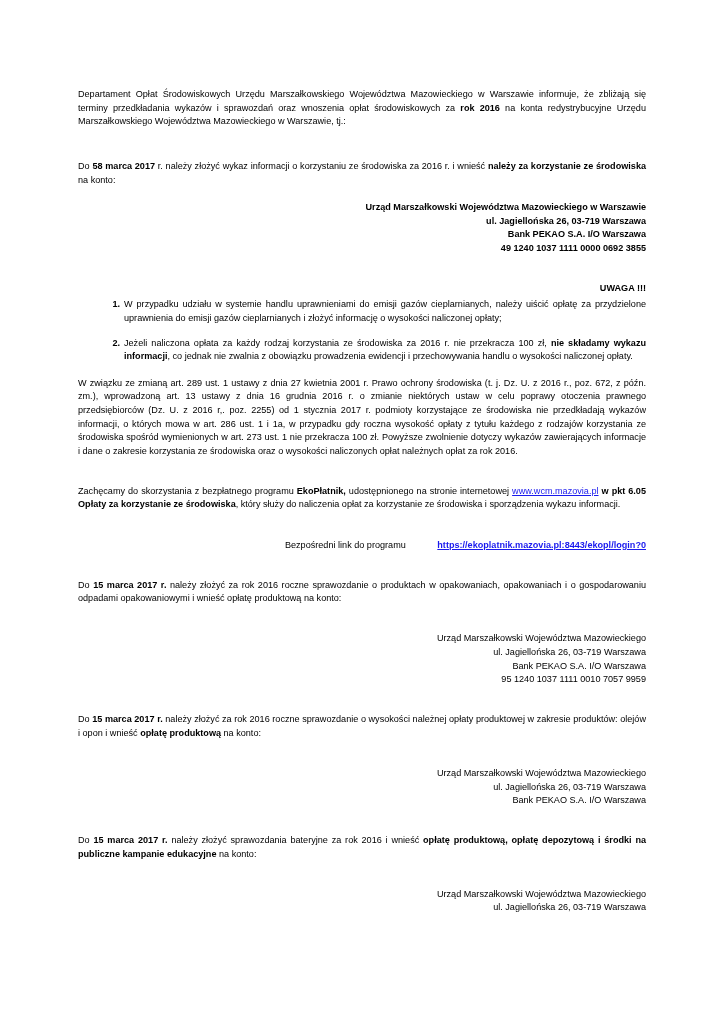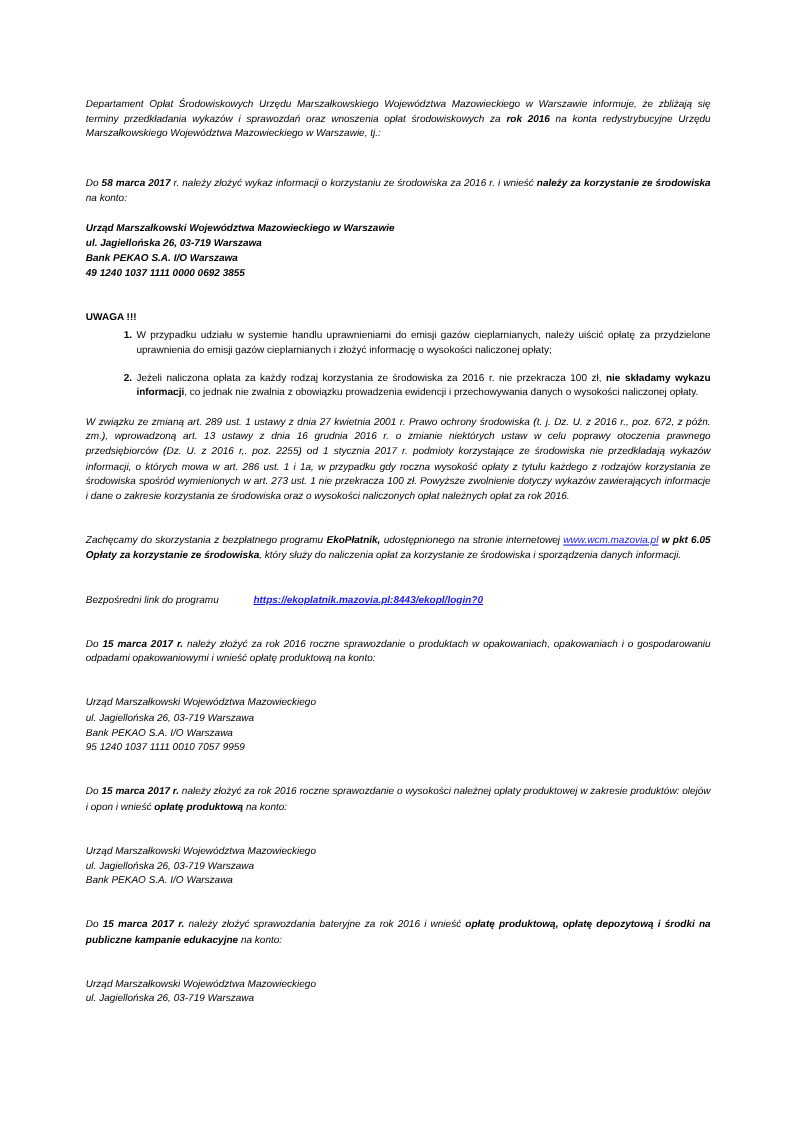--- a/index.html
+++ b/index.html
@@ -24,24 +24,24 @@
     box-sizing: border-box;
     padding: 88px 78px 0 78px;
   }
   .doc-body {
     font-size: 9.1px;
     line-height: 13.6px;
     text-align: left;
   }
   p {
     margin: 0 0 0 0;
+    text-align: right;
   }
   .para {
     margin-bottom: 13.5px;
-    font-style: italic;
   }
   b, strong { font-weight: bold; }
   .block-bold {
     font-weight: bold;
   }
   .spacer-sm { height: 13px; }
   .spacer-md { height: 18px; }
   ol.numbered {
     margin: 0 0 13px 0;
     padding-left: 46px;
@@ -99,28 +99,28 @@
       <span class="addr-line">Bank PEKAO S.A. I/O Warszawa</span>
       <span class="addr-line">49 1240 1037 1111 0000 0692 3855</span>
     </p>
 
     <div class="spacer-sm"></div>
 
     <p class="uwaga">UWAGA !!!</p>
 
     <ol class="numbered">
       <li class="justify"><span>W przypadku udziału w systemie handlu uprawnieniami do emisji gazów cieplarnianych, należy uiścić opłatę za przydzielone uprawnienia do emisji gazów cieplarnianych i złożyć informację o wysokości naliczonej opłaty;</span></li>
-      <li class="justify"><span>Jeżeli naliczona opłata za każdy rodzaj korzystania ze środowiska za 2016 r. nie przekracza 100 zł, </span><b>nie składamy wykazu informacji</b><span>, co jednak nie zwalnia z obowiązku prowadzenia ewidencji i przechowywania danych o wysokości naliczonej opłaty.</span></li>
+      <li class="justify"><span>Jeżeli naliczona opłata za każdy rodzaj korzystania ze środowiska za 2016 r. nie przekracza 100 zł, </span><b>nie składamy wykazu informacji</b><span>, co jednak nie zwalnia z obowiązku prowadzenia ewidencji i przechowywania handlu o wysokości naliczonej opłaty.</span></li>
     </ol>
 
     <p class="para justify">W związku ze zmianą art. 289 ust. 1 ustawy z dnia 27 kwietnia 2001 r. Prawo ochrony środowiska (t. j. Dz. U. z 2016 r., poz. 672, z późn. zm.), wprowadzoną art. 13 ustawy z dnia 16 grudnia 2016 r. o zmianie niektórych ustaw w celu poprawy otoczenia prawnego przedsiębiorców (Dz. U. z 2016 r,. poz. 2255) od 1 stycznia 2017 r. podmioty korzystające ze środowiska nie przedkładają wykazów informacji, o których mowa w art. 286 ust. 1 i 1a, w przypadku gdy roczna wysokość opłaty z tytułu każdego z rodzajów korzystania ze środowiska spośród wymienionych w art. 273 ust. 1 nie przekracza 100 zł. Powyższe zwolnienie dotyczy wykazów zawierających informacje i dane o zakresie korzystania ze środowiska oraz o wysokości naliczonych opłat należnych opłat za rok 2016.</p>
 
     <div class="spacer-sm"></div>
 
-    <p class="para justify"><span>Zachęcamy do skorzystania z bezpłatnego programu </span><b>EkoPłatnik,</b><span> udostępnionego na stronie internetowej </span><a class="link-plain" href="#">www.wcm.mazovia.pl</a><b> w pkt 6.05 Opłaty za korzystanie ze środowiska</b><span>, który służy do naliczenia opłat za korzystanie ze środowiska i sporządzenia danych informacji.</span></p>
+    <p class="para justify"><span>Zachęcamy do skorzystania z bezpłatnego programu </span><b>EkoPłatnik,</b><span> udostępnionego na stronie internetowej </span><a class="link-plain" href="#">www.wcm.mazovia.pl</a><b> w pkt 6.05 Opłaty za korzystanie ze środowiska</b><span>, który służy do naliczenia opłat za korzystanie ze środowiska i sporządzenia wykazu informacji.</span></p>
 
     <div class="spacer-sm"></div>
 
     <p class="para"><span>Bezpośredni link do programu </span><a class="link" href="#">https://ekoplatnik.mazovia.pl:8443/ekopl/login?0</a></p>
 
     <div class="spacer-sm"></div>
 
     <p class="para justify"><span>Do </span><b>15 marca 2017 r.</b><span> należy złożyć za rok 2016 roczne sprawozdanie o produktach w opakowaniach, opakowaniach i o gospodarowaniu odpadami opakowaniowymi i wnieść opłatę produktową na konto:</span></p>
 
     <div class="spacer-sm"></div>

